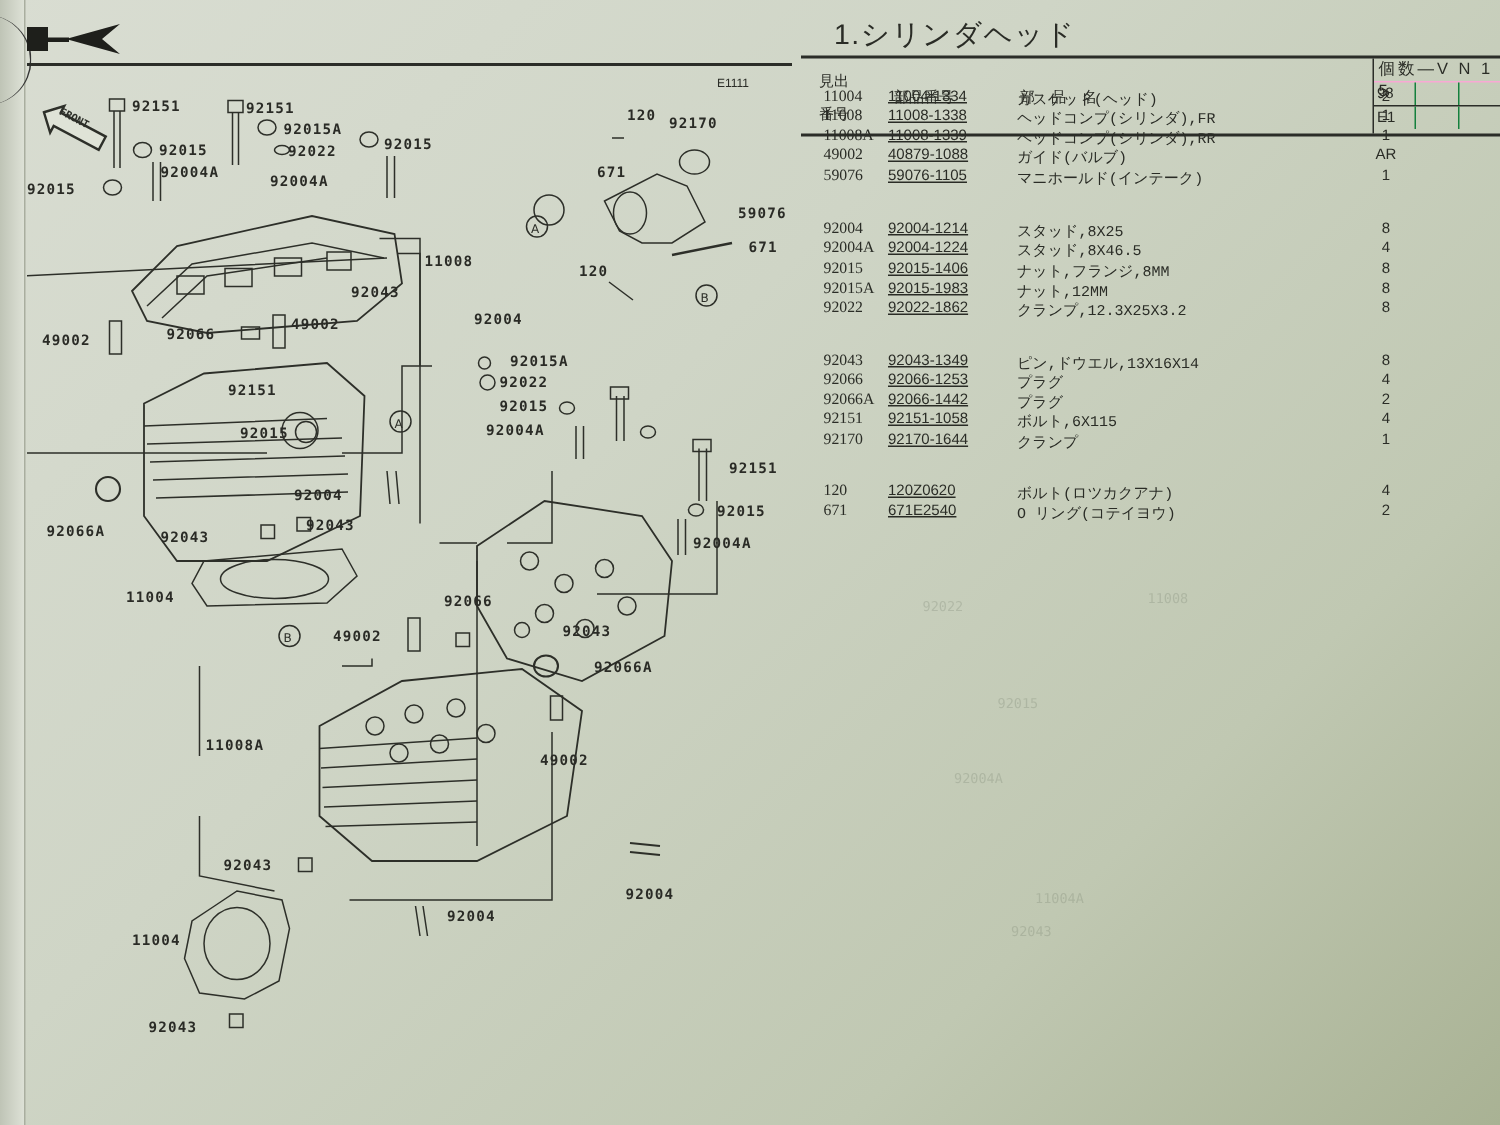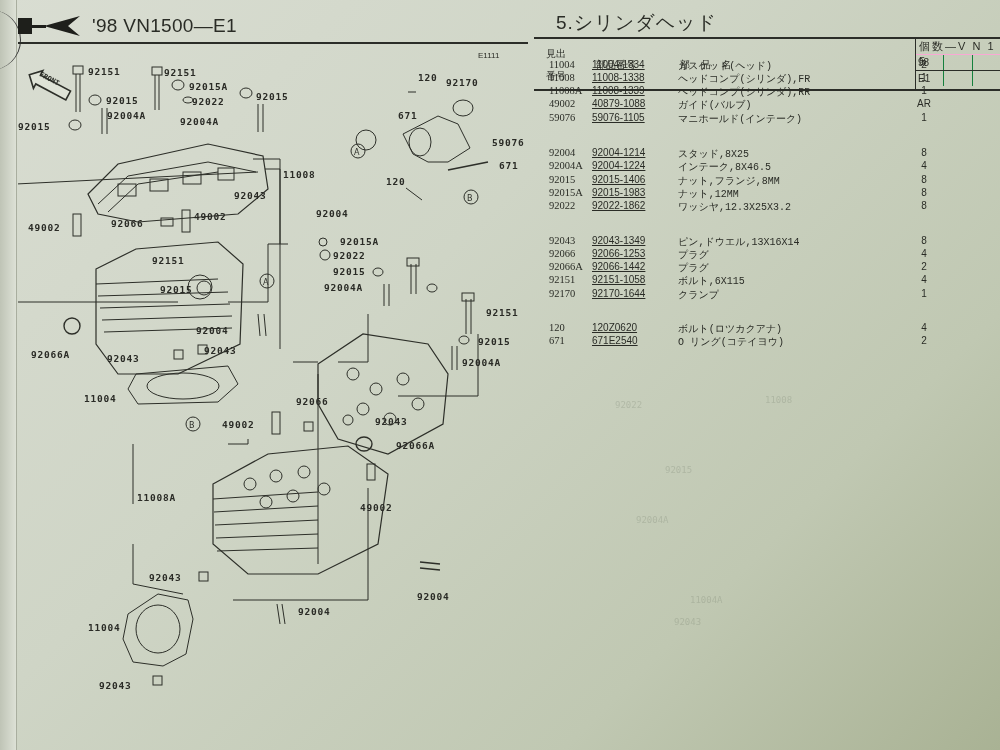--- a/index.html
+++ b/index.html
@@ -47,22 +47,21 @@
 <div class="binding">
   <div class="binding-curve"></div>
 </div>
 
 <div class="header">
   <svg class="logo" viewBox="0 0 62 20">
     <rect x="0" y="2" width="14" height="16" fill="#1e1f1b"></rect>
     <rect x="14" y="9" width="14" height="3" fill="#1e1f1b"></rect>
     <path d="M26 10 L62 0 L50 10 L62 20 Z" fill="#1e1f1b"></path>
   </svg>
-  <span class="model-title">'98 VN1500—E1</span>
-  <span class="section-title">5.シリンダヘッド</span>
+  <span class="section-title">1.シリンダヘッド</span>
 </div>
 <div class="rule-left"></div>
 <div class="rule-right"></div>
 <span class="fig-id">E1111</span>
 
 <div class="diagram">
   <svg width="510" height="706" viewBox="0 0 510 706" style="position:absolute;left:0;top:0" fill="none" stroke="#2d2f29" stroke-width="1">
 
     <g transform="translate(16,22) rotate(28)">
       <path d="M0 10 L10 0 L10 5 L44 5 L44 15 L10 15 L10 20 Z" stroke-width="1.6" fill="#dfe3d7"></path>
@@ -291,39 +290,39 @@
       </div>
       <div class="row" style="top: 56px;">
         <span class="ref">92004</span>
         <span class="pno">92004-1214</span>
         <span class="pname">スタッド,8X25</span>
         <span class="qty">8</span>
       </div>
       <div class="row" style="top: 69px;">
         <span class="ref">92004A</span>
         <span class="pno">92004-1224</span>
-        <span class="pname">インテーク,8X46.5</span>
+        <span class="pname">スタッド,8X46.5</span>
         <span class="qty">4</span>
       </div>
       <div class="row" style="top: 83px;">
         <span class="ref">92015</span>
         <span class="pno">92015-1406</span>
         <span class="pname">ナット,フランジ,8MM</span>
         <span class="qty">8</span>
       </div>
       <div class="row" style="top: 96px;">
         <span class="ref">92015A</span>
         <span class="pno">92015-1983</span>
         <span class="pname">ナット,12MM</span>
         <span class="qty">8</span>
       </div>
       <div class="row" style="top: 109px;">
         <span class="ref">92022</span>
         <span class="pno">92022-1862</span>
-        <span class="pname">ワッシヤ,12.3X25X3.2</span>
+        <span class="pname">クランプ,12.3X25X3.2</span>
         <span class="qty">8</span>
       </div>
       <div class="row" style="top: 144px;">
         <span class="ref">92043</span>
         <span class="pno">92043-1349</span>
         <span class="pname">ピン,ドウエル,13X16X14</span>
         <span class="qty">8</span>
       </div>
       <div class="row" style="top: 157px;">
         <span class="ref">92066</span>

